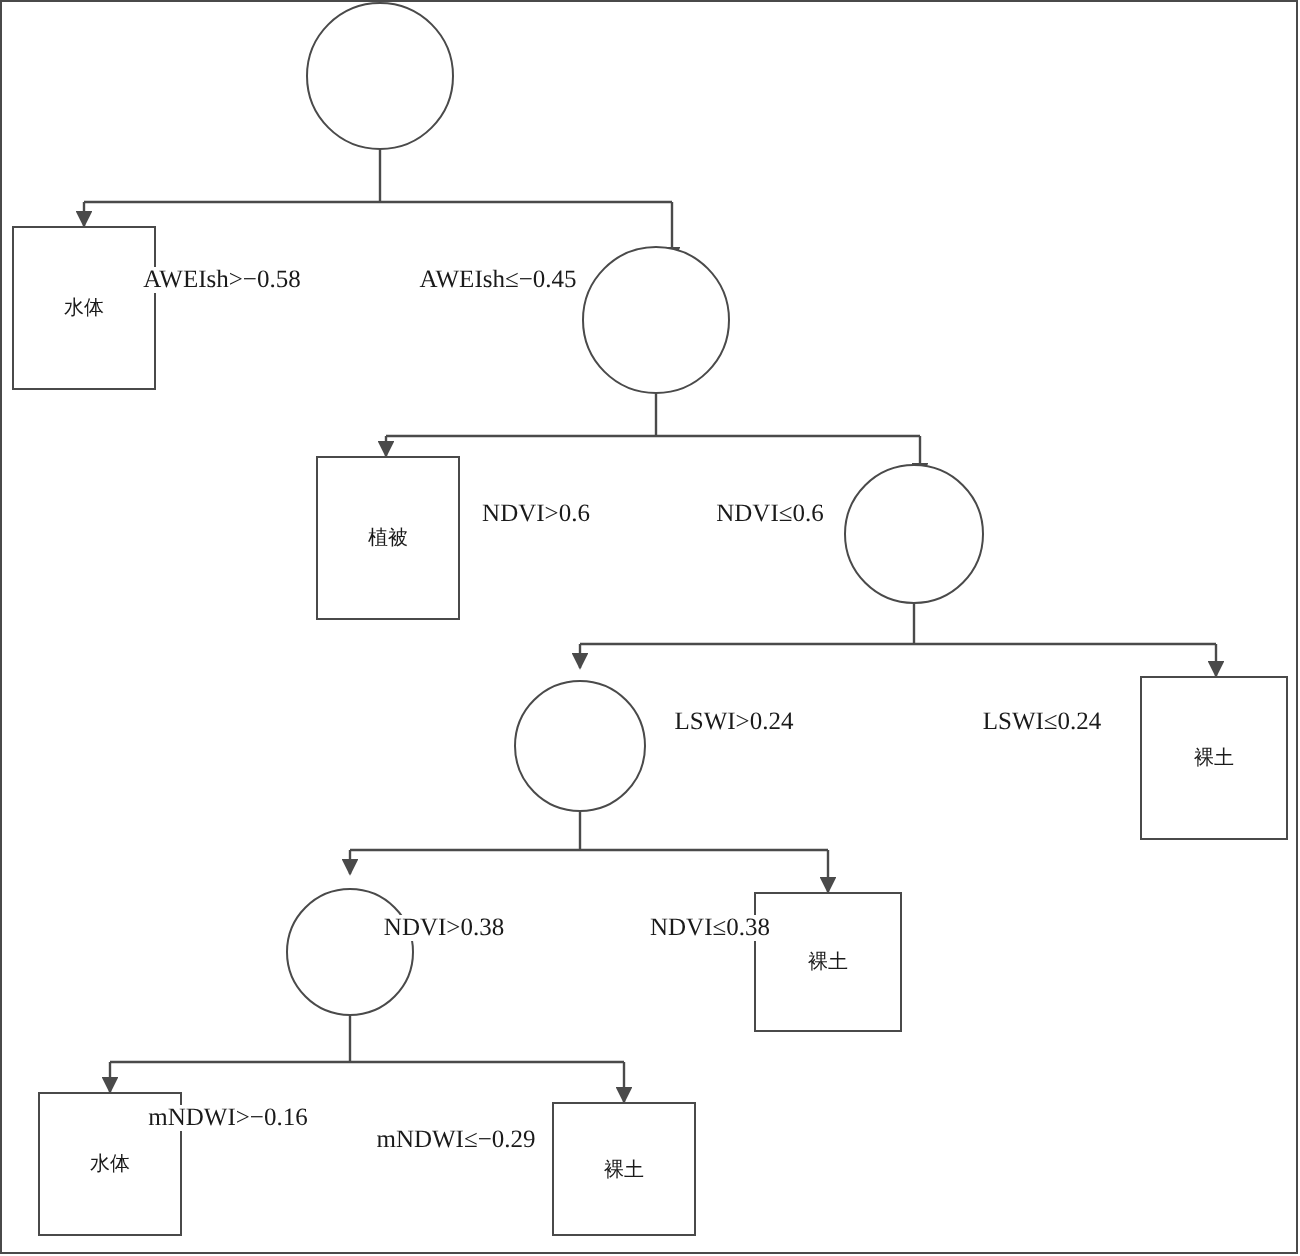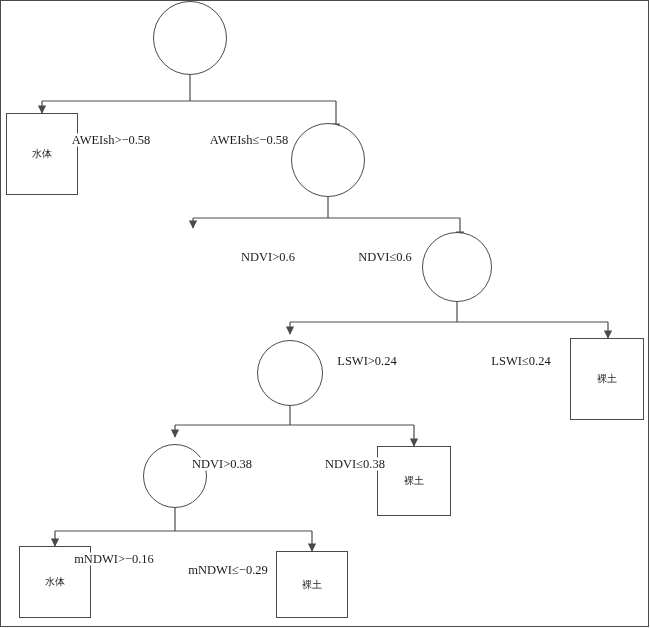--- a/index.html
+++ b/index.html
@@ -106,35 +106,38 @@
 
   <div class="node-circle" style="left:153px; top:1px; width:74px; height:74px;"></div>
   <div class="node-circle" style="left:291px; top:123px; width:74px; height:74px;"></div>
   <div class="node-circle" style="left:422px; top:232px; width:70px; height:70px;"></div>
   <div class="node-circle" style="left:257px; top:340px; width:66px; height:66px;"></div>
   <div class="node-circle" style="left:143px; top:444px; width:64px; height:64px;"></div>
 
   <div class="node-leaf" style="left:6px; top:113px; width:72px; height:82px;">
     <span>水体</span>
   </div>
+  <div class="node-leaf" style="left:158px; top:228px; width:72px; height:82px;">
+    <span>植被</span>
+  </div>
   <div class="node-leaf" style="left:570px; top:338px; width:74px; height:82px;">
     <span>裸土</span>
   </div>
   <div class="node-leaf" style="left:377px; top:446px; width:74px; height:70px;">
     <span>裸土</span>
   </div>
   <div class="node-leaf" style="left:19px; top:546px; width:72px; height:72px;">
     <span>水体</span>
   </div>
   <div class="node-leaf" style="left:276px; top:551px; width:72px; height:67px;">
     <span>裸土</span>
   </div>
 
   <div class="edge-label" style="left:111px; top:101px;">AWEIsh&gt;−0.58</div>
-  <div class="edge-label" style="left:249px; top:101px;">AWEIsh≤−0.58</div>
+  <div class="edge-label" style="left:249px; top:101px;">AWEIsh≤−0.45</div>
   <div class="edge-label" style="left:268px; top:218px;text-align:center;">NDVI&gt;0.6</div>
   <div class="edge-label" style="left:385px; top:218px;">NDVI≤0.6</div>
   <div class="edge-label" style="left:367px; top:322px;font-family:Liberation Serif, serif;">LSWI&gt;0.24</div>
   <div class="edge-label" style="left:521px; top:322px;">LSWI≤0.24</div>
   <div class="edge-label" style="left:222px; top:425px;">NDVI&gt;0.38</div>
   <div class="edge-label" style="left:355px; top:425px;">NDVI≤0.38</div>
   <div class="edge-label" style="left:114px; top:520px;">mNDWI&gt;−0.16</div>
   <div class="edge-label" style="left:228px; top:531px;">mNDWI≤−0.29</div>
 
 </div>

